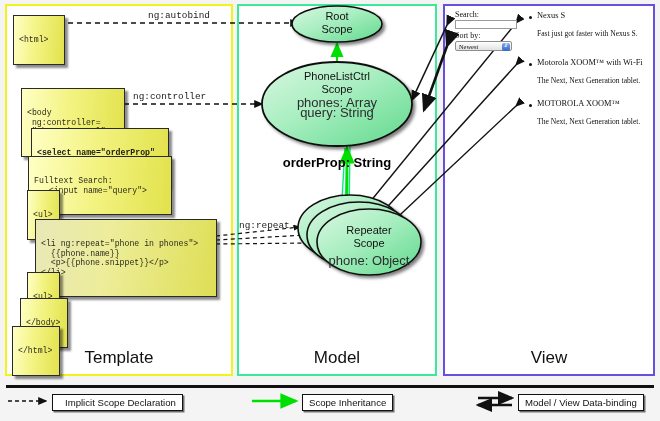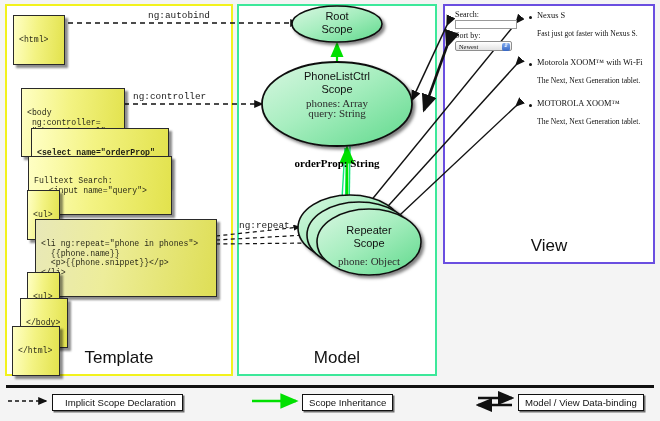--- a/index.html
+++ b/index.html
@@ -9,21 +9,21 @@
     font-family:"Liberation Sans", sans-serif;
     overflow:hidden;
     position:relative;
   }
   #root{position:absolute;left:0;top:0;width:660px;height:421px;background:#f4f4f4;}
 
   
   .panel{position:absolute;background:#ffffff;box-sizing:border-box;}
   #panel-template{left:5px;  top:4px;  width:228px; height:372px; border:2px solid #f2f21c;}
   #panel-model   {left:237px;top:4px;  width:200px; height:372px; border:2px solid #3ce89a;}
-  #panel-view    {left:443px;top:4px;  width:212px; height:260px; border:2px solid #6a4ee0;}
+  #panel-view    {left:443px;top:4px;  width:212px; height:372px; border:2px solid #6a4ee0;}
 
   .panel-title{
     position:absolute;bottom:6px;left:0;width:100%;
     text-align:center;font-size:17px;color:#111;
     font-family:"Liberation Sans", sans-serif;
   }
 
   
   #overlay{position:absolute;left:0;top:0;width:660px;height:421px;pointer-events:none;}
 
@@ -50,22 +50,22 @@
   }
 
   
   .ell-title{
     position:absolute;text-align:center;
     font-family:"Liberation Sans", sans-serif;
     font-size:11px;color:#111;line-height:12.5px;white-space:pre-line;
   }
   .ell-props{
     position:absolute;text-align:center;
-    font-family:Liberation Serif, serif;
-    font-size:11px;color:#2c2c2c;line-height:10.4px;white-space:pre-line;
+    font-family:Liberation Sans, sans-serif;
+    font-size:13px;color:#2c2c2c;line-height:10.4px;white-space:pre-line;
   }
 
   
   .view-label{
     position:absolute;font-family:"Liberation Serif",serif;
     font-size:8px;color:#111;
   }
   #search-input{
     position:absolute;left:455px;top:20px;width:62px;height:9px;
     background:#fff;border:1px solid #9a9a9a;box-sizing:border-box;

